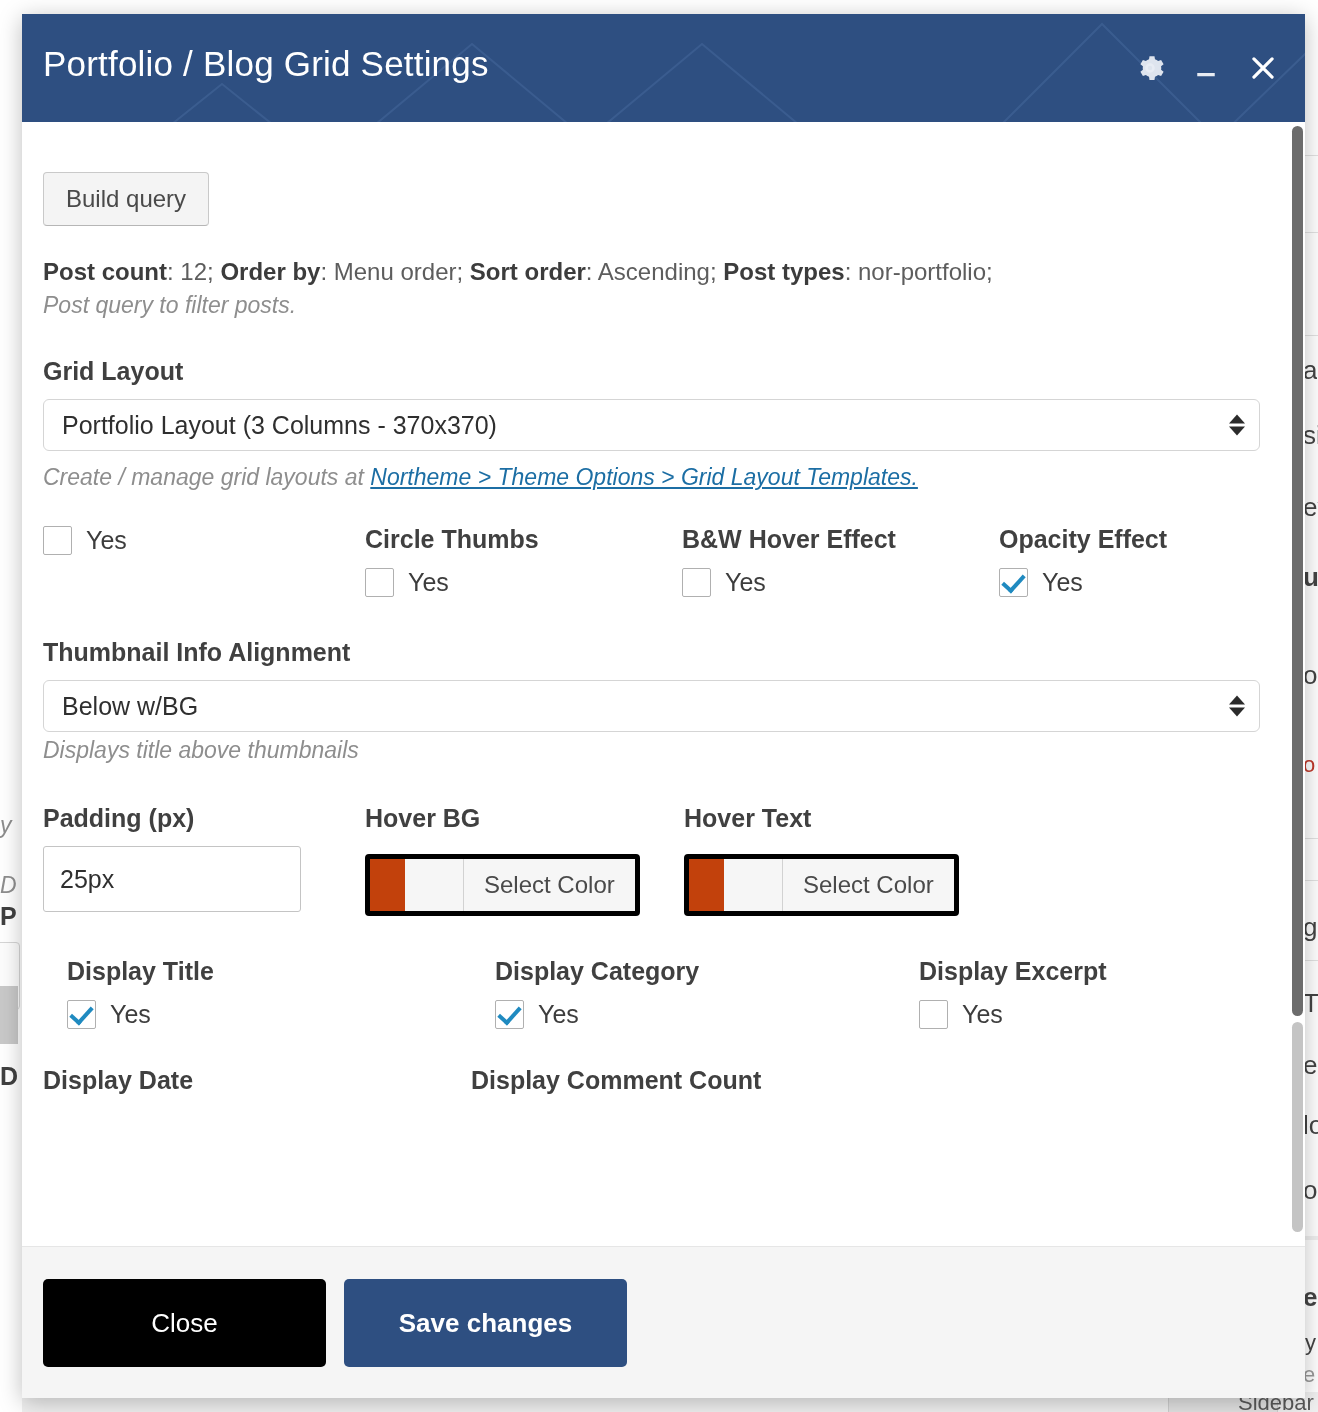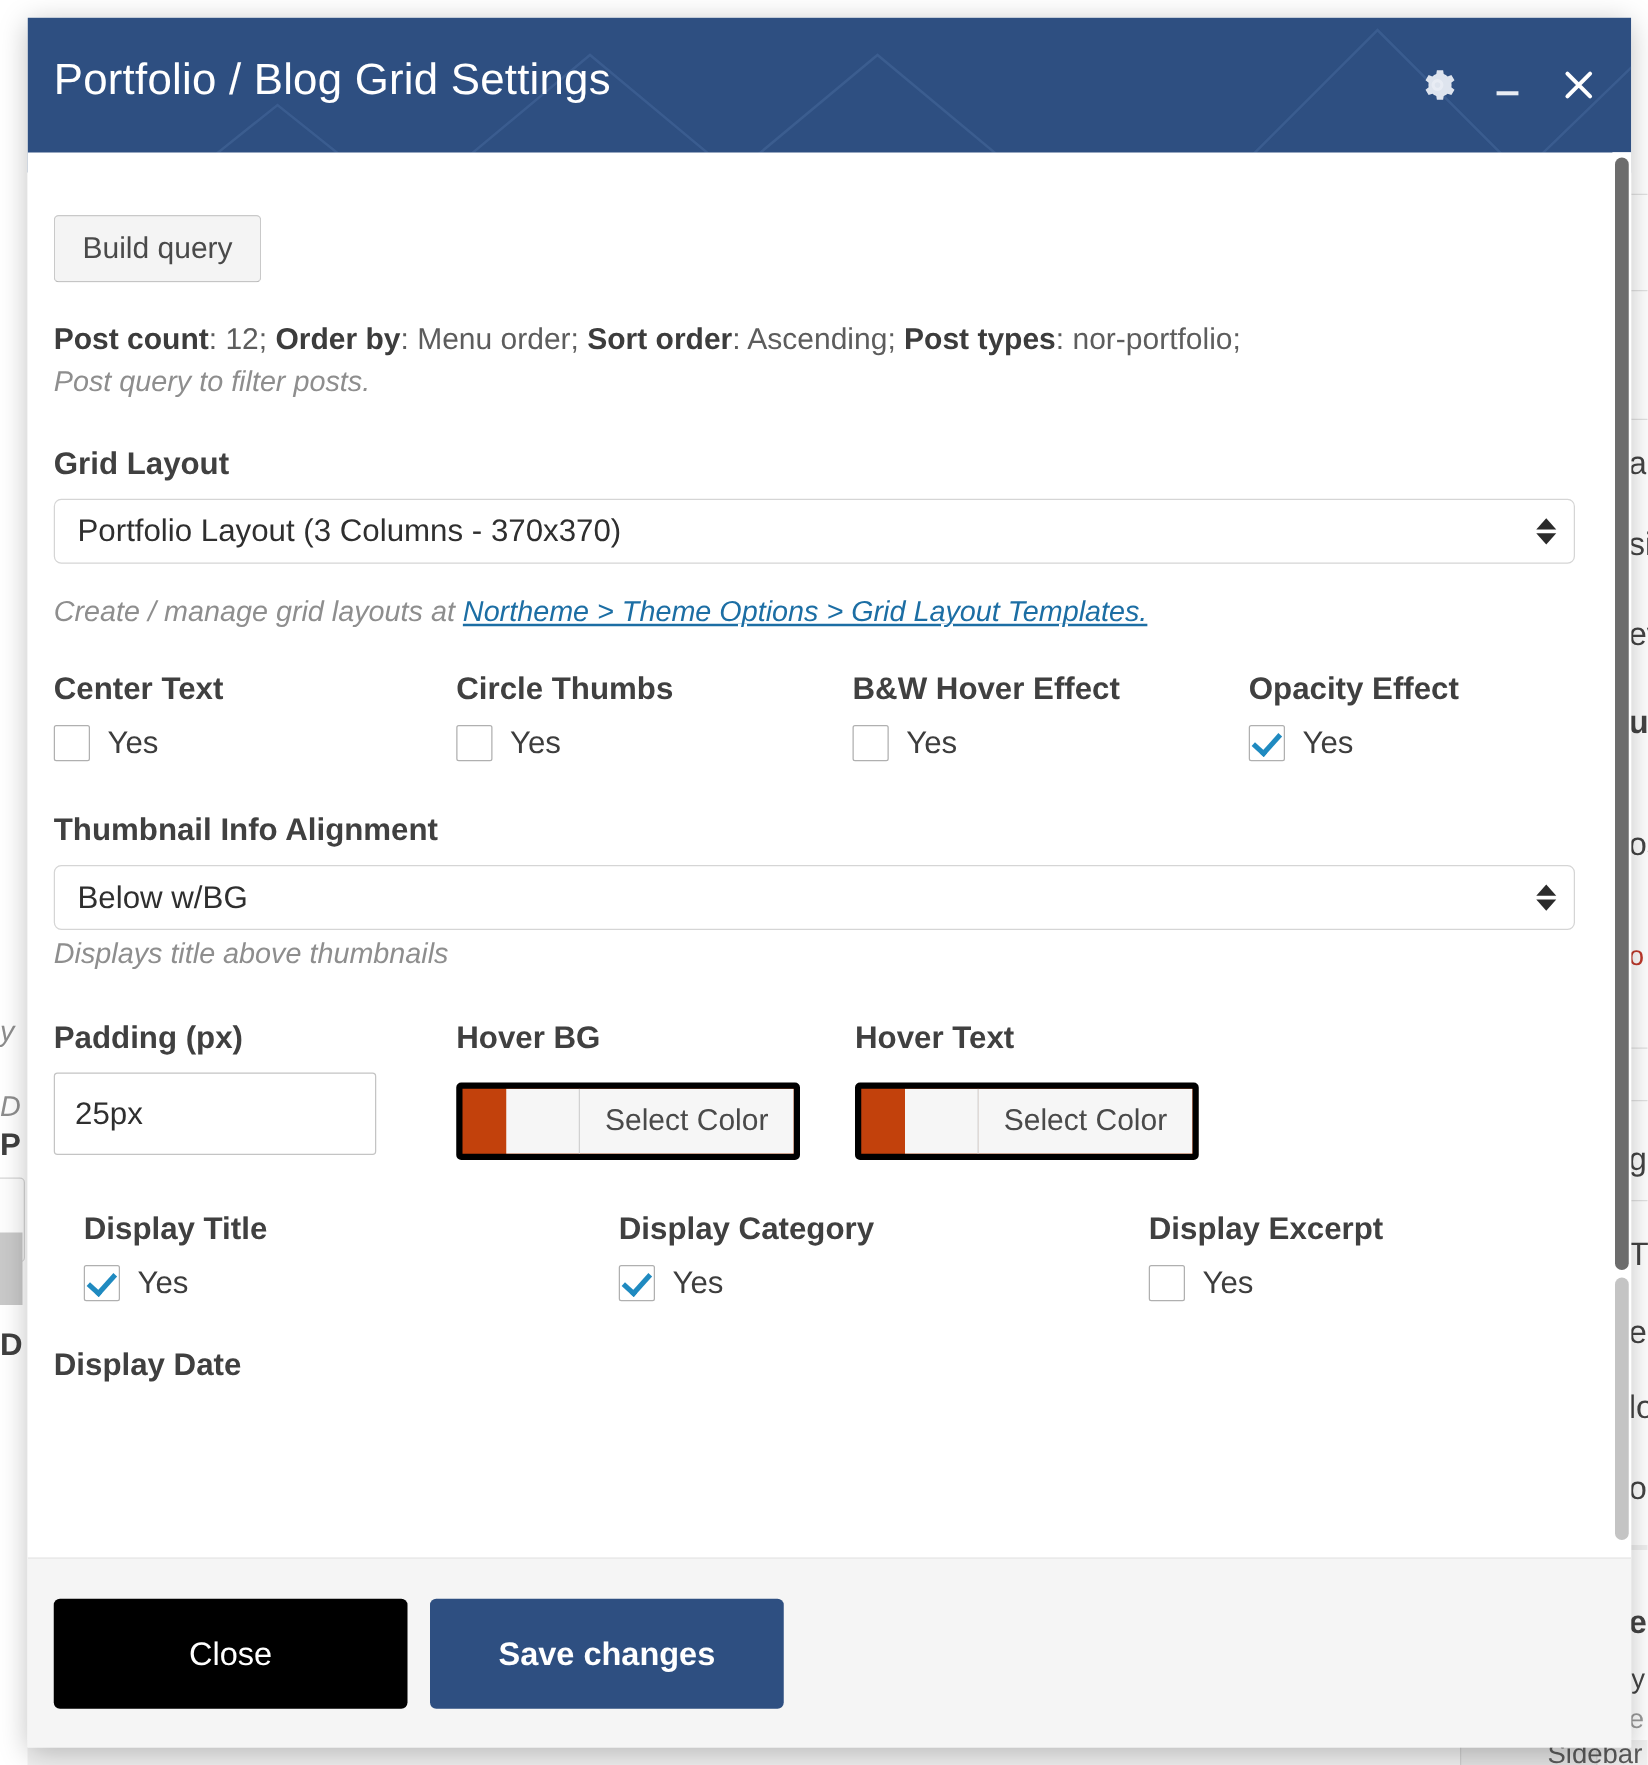--- a/index.html
+++ b/index.html
@@ -431,26 +431,25 @@
 
       <div style="margin-top:38px;">
         <div class="field-label">Grid Layout</div>
         <div class="selectbox">
           <span class="sel-val">Portfolio Layout (3 Columns - 370x370)</span>
           <span class="sel-arrows">
             <span class="tri-up"></span>
               <span class="tri-down"></span>
           </span>
         </div>
-        <p class="desc" style="margin-top:24px;"><span>Create / manage grid layouts at </span><a class="inline-link" href="#">Northeme &gt; Theme Options &gt; Grid Layout Templates.</a></p>
+        <p class="desc" style="margin-top:12px;"><span>Create / manage grid layouts at </span><a class="inline-link" href="#">Northeme &gt; Theme Options &gt; Grid Layout Templates.</a></p>
       </div>
 
       <div class="cb-row" style="margin-top:34px;">
         <div class="cb-cell" style="width:322px;">
-          <div class="field-label">Center Text</div>
           <div class="cb-line">
             <span class="cbox"></span>
             <span class="cb-yes">Yes</span>
           </div>
         </div>
         <div class="cb-cell" style="width:317px;">
           <div class="field-label">Circle Thumbs</div>
           <div class="cb-line">
             <span class="cbox"></span>
             <span class="cb-yes">Yes</span>
@@ -526,20 +525,23 @@
             <span class="cbox"></span>
             <span class="cb-yes">Yes</span>
           </div>
         </div>
       </div>
 
       <div class="cb-row" style="margin-top:38px;">
         <div style="width:428px;">
           <div class="field-label">Display Date</div>
         </div>
+        <div style="width:424px;">
+          <div class="field-label">Display Comment Count</div>
+        </div>
       </div>
 
     </div>
   </div>
 
   <div id="modal-scrollbar">
     <div class="track"></div>
     <div class="thumb"></div>
     <div class="thumb lower"></div>
   </div>

